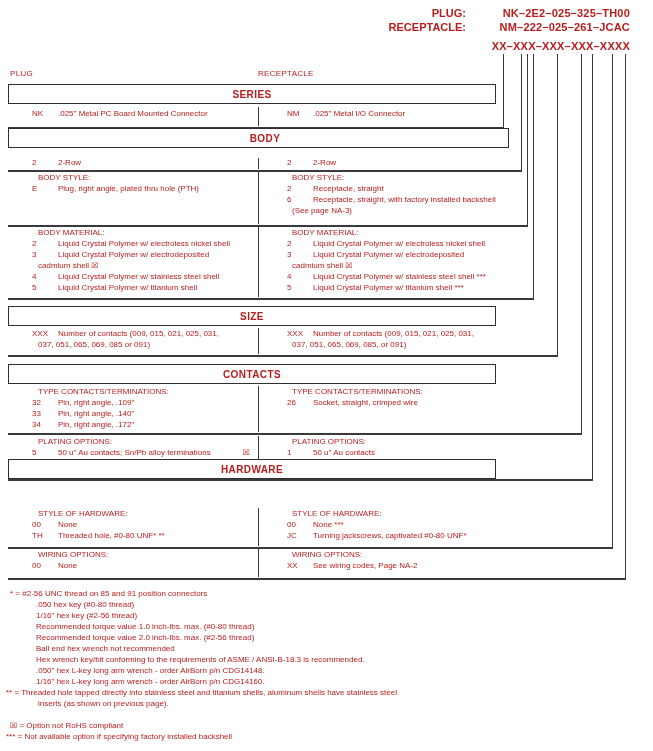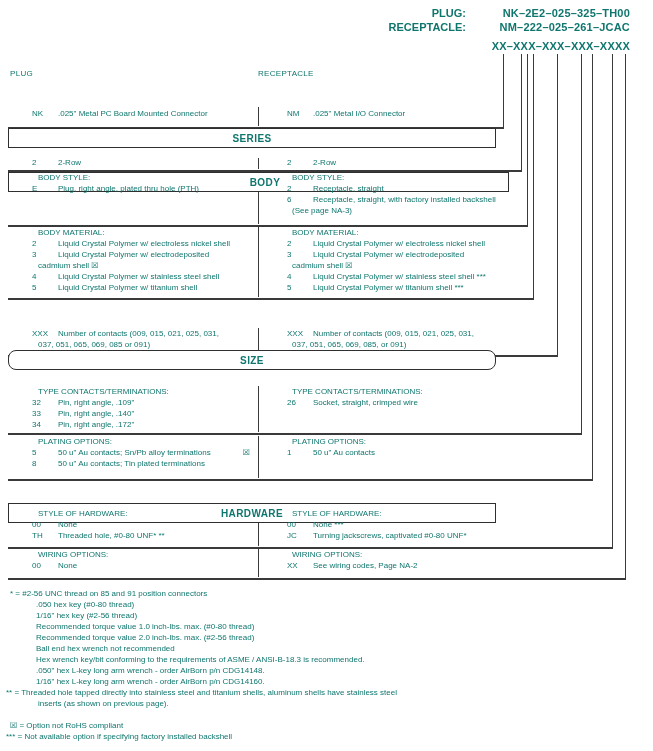--- a/index.html
+++ b/index.html
@@ -1,32 +1,32 @@
 <!DOCTYPE html>
 <html><head>
 <meta charset="utf-8">
 <style>
   html,body{margin:0;padding:0;background:#e8e8e8;}
   #page{
     position:relative;width:653px;height:751px;background:#ffffff;
     font-family:"Liberation Sans","DejaVu Sans",sans-serif;
-    color:#0f766e;margin:0 auto;overflow:hidden;
+    color:#b91c1c;margin:0 auto;overflow:hidden;
   }
   
   #pn{position:absolute;left:320px;top:6px;width:310px;font-size:11px;font-weight:bold;}
   .pn-row{display:flex;line-height:14px;}
   .pn-label{flex:1;text-align:right;padding-right:12px;white-space:nowrap;}
   .pn-value{width:152px;text-align:right;letter-spacing:0.2px;white-space:nowrap;}
   
   .colhead{position:absolute;top:69px;font-size:8px;letter-spacing:0.3px;}
   
   .banner{
     position:absolute;left:8px;width:486px;height:18px;border:1.5px solid #2f2f2f;
     display:flex;align-items:center;justify-content:center;
-    font-size:10px;font-weight:bold;letter-spacing:0.4px;background:#fff;margin-top:44px;
+    font-size:10px;font-weight:bold;letter-spacing:0.4px;background:#fff;
   }
   
   .col{position:absolute;font-size:8px;line-height:11px;}
   .col.L{left:8px;width:250px;}
   .col.R{left:262px;width:240px;}
   .title{margin-left:30px;white-space:nowrap;}
   .item{display:flex;margin-left:20px;}
   .item .code{flex:none;width:26px;padding-left:4px;white-space:nowrap;}
   .col.R .item .code{padding-left:5px;}
   .item .desc{white-space:nowrap;}
@@ -183,38 +183,41 @@
     <div class="item">
       <span class="code">4</span>
       <span class="desc">Liquid Crystal Polymer w/ stainless steel shell ***</span>
     </div>
     <div class="item">
       <span class="code">5</span>
       <span class="desc">Liquid Crystal Polymer w/ titanium shell ***</span>
     </div>
   </div>
 
-  <div class="banner" style="top:306px;border-radius:8px;">
+  <div class="banner" style="top:306px;">
     <span>SIZE</span>
   </div>
   <div class="col L" style="top:328px;">
     <div class="item">
       <span class="code">XXX</span>
       <span class="desc">Number of contacts (009, 015, 021, 025, 031,</span>
     </div>
     <div class="cont">037, 051, 065, 069, 085 or 091)</div>
   </div>
   <div class="col R" style="top:328px;">
     <div class="item">
       <span class="code">XXX</span>
       <span class="desc">Number of contacts (009, 015, 021, 025, 031,</span>
     </div>
     <div class="cont">037, 051, 065, 069, 085, or 091)</div>
   </div>
 
+  <div class="banner" style="top:364px;">
+    <span>CONTACTS</span>
+  </div>
   <div class="col L" style="top:386px;">
     <div class="title">TYPE CONTACTS/TERMINATIONS:</div>
     <div class="item">
       <span class="code">32</span>
       <span class="desc">Pin, right angle, .109"</span>
     </div>
     <div class="item">
       <span class="code">33</span>
       <span class="desc">Pin, right angle, .140"</span>
     </div>

